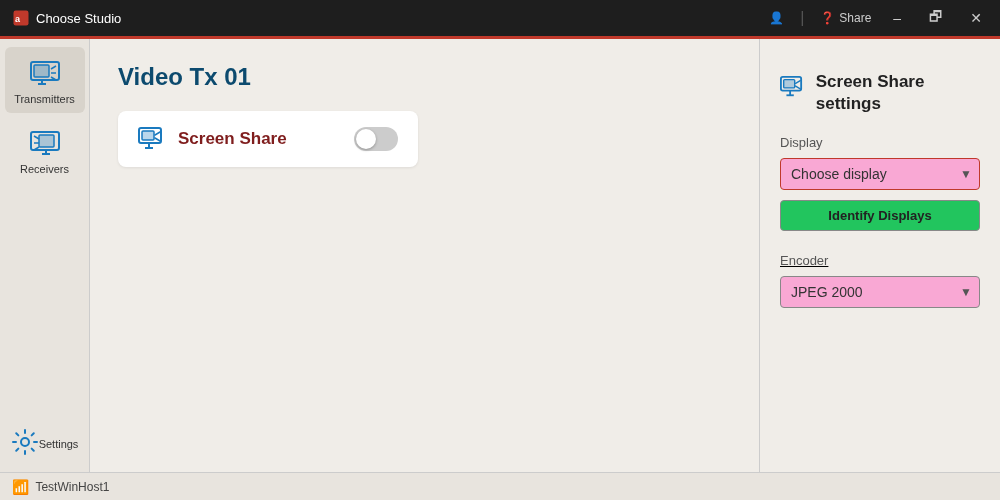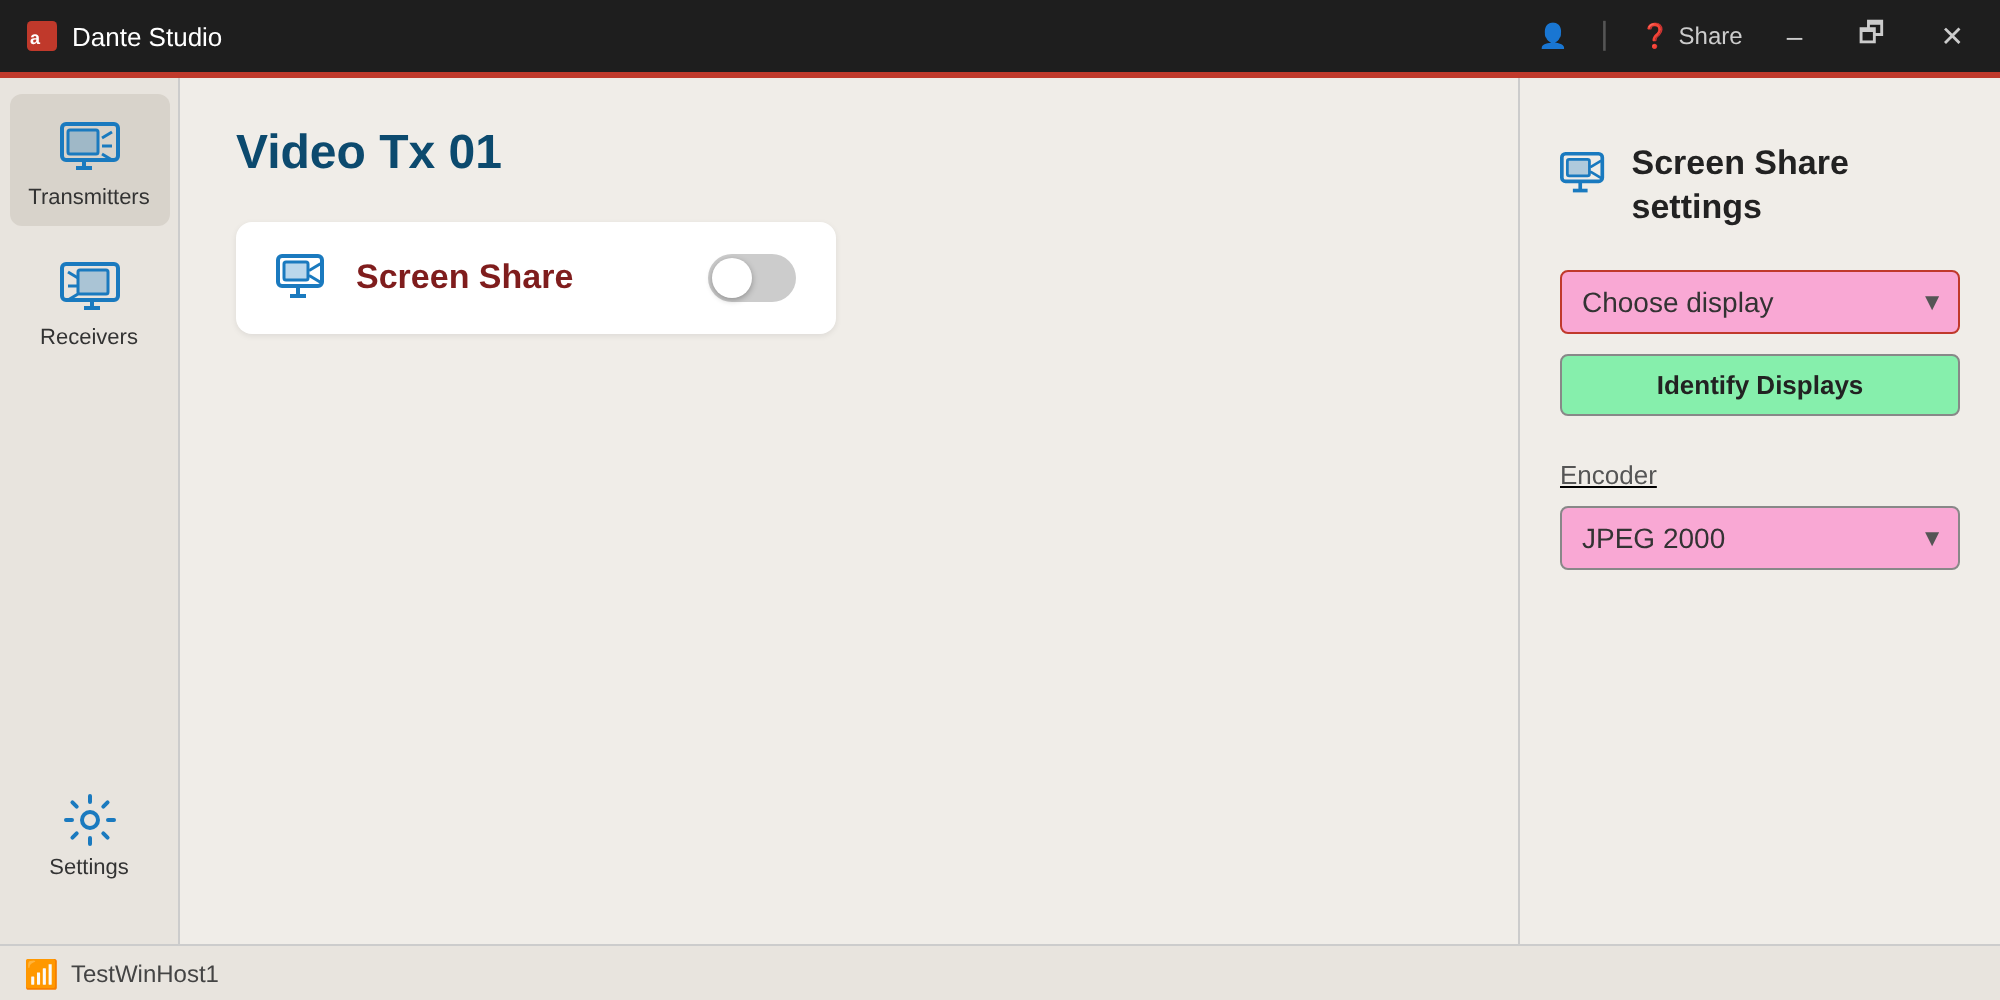--- a/index.html
+++ b/index.html
@@ -71,23 +71,22 @@
     .sidebar-item svg { width: 32px; height: 32px; }
     .sidebar-item-label {
       font-size: 11px;
       color: #333;
       margin-top: 4px;
     }
     .sidebar-bottom {
       flex: 1;
     }
     .sidebar-settings {
-      margin-bottom: 24px;
-      display: flex;
-      flex-direction: column;
+      margin-bottom: 8px;
+      display: flex;
       align-items: center;
       cursor: pointer;
       padding: 8px 0;
     }
     .sidebar-settings svg { width: 28px; height: 28px; }
 
     
     .content-area {
       flex: 1;
       padding: 24px 28px;
@@ -186,21 +185,21 @@
       transform: translateY(-50%);
       pointer-events: none;
       color: #555;
       font-size: 12px;
     }
     .identify-btn {
       width: 100%;
       padding: 7px 10px;
       border: 1.5px solid #888;
       border-radius: 4px;
-      background: #86efac;
+      background: #22c55e;
       font-size: 13px;
       font-weight: 600;
       color: #222;
       cursor: pointer;
       margin-bottom: 18px;
       text-align: center;
     }
     .encoder-section { margin-top: 4px; text-decoration: underline; }
     .encoder-select {
       border: 1.5px solid #888;
@@ -222,21 +221,21 @@
   </style>
 </head>
 <body>
 
 <div class="titlebar">
   <div class="titlebar-logo">
     <svg viewBox="0 0 24 24" fill="none" xmlns="http://www.w3.org/2000/svg">
       <rect x="2" y="2" width="20" height="20" rx="3" fill="#c0392b"></rect>
       <text x="4" y="17" font-size="12" fill="white" font-weight="bold">a</text>
     </svg>
-    <span>Dante Studio</span>
+    <span>Choose Studio</span>
   </div>
   <div class="titlebar-spacer"></div>
   <div class="titlebar-controls">
     <span style="cursor:pointer;">👤</span>
     <span style="font-size:16px;color:#555;">|</span>
     <span class="help-btn">
       <span>❓</span>
       <span>Share</span>
     </span>
     <span class="win-btn">–</span>
@@ -310,20 +309,21 @@
         <rect x="1" y="3" width="22" height="15" rx="2" stroke="#1a7abf" stroke-width="2" fill="none"></rect>
         <rect x="4" y="6" width="12" height="9" rx="1" fill="#1a7abf" opacity="0.3"></rect>
         <rect x="4" y="6" width="12" height="9" rx="1" stroke="#1a7abf" stroke-width="1.5" fill="none"></rect>
         <path d="M17 10l5-3M17 13l5 3" stroke="#1a7abf" stroke-width="1.5" stroke-linecap="round"></path>
         <line x1="11" y1="18" x2="11" y2="23" stroke="#1a7abf" stroke-width="2"></line>
         <line x1="7" y1="23" x2="15" y2="23" stroke="#1a7abf" stroke-width="2"></line>
       </svg>
       <div class="settings-title">Screen Share settings</div>
     </div>
 
+    <div class="settings-section-label">Display</div>
     <div class="select-wrapper">
       <select class="select-control">
         <option>Choose display</option>
       </select>
       <span class="select-arrow">▼</span>
     </div>
     <button class="identify-btn">Identify Displays</button>
 
     <div class="encoder-section">
       <div class="settings-section-label">Encoder</div>

